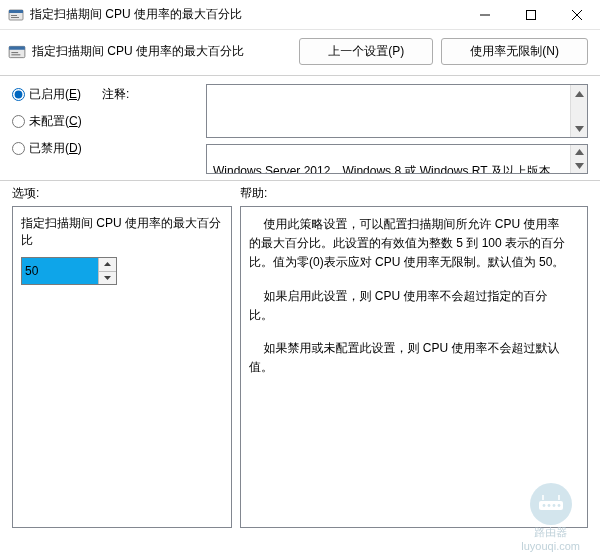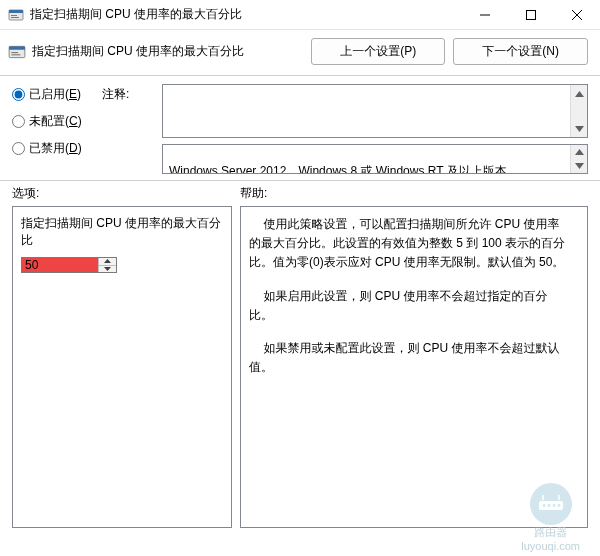--- a/index.html
+++ b/index.html
@@ -85,20 +85,21 @@
 
   .box-col { flex:1; display:flex; flex-direction:column; gap:6px; }
   .sunken {
     border: 1px solid #828790;
     background:#fff;
     position:relative;
     padding: 16px 18px 4px 6px;
     font-size:12px;
     color:#000;
     overflow:hidden;
+    margin-left:44px;
   }
   .comment-box { height: 54px; }
   .platform-box { height: 30px; line-height:20px; }
 
   .vscroll {
     position:absolute; right:0; top:0; bottom:0; width:17px;
     background:#f0f0f0;
     display:flex; flex-direction:column; justify-content:space-between;
     border-left:1px solid #dcdcdc;
   }
@@ -132,22 +133,22 @@
   .help-panel { flex:1; line-height:1.6; }
   .help-panel p { margin: 0 8px 14px 0; }
   .help-panel p.lead { text-indent: 1.2em; }
 
   .opt-label { margin-bottom: 8px; }
 
   .spinner {
     display:inline-flex;
     align-items:stretch;
     border:1px solid #7a7a7a;
-    background:#ef4444;
-    height:16px;
+    background:#0ea5e9;
+    height:28px;
     width: 96px;
   }
   .spinner input {
     border:none; outline:none;
     width: 76px;
     font-size:12px;
     padding: 0 3px;
     background:transparent;
     color:#000;
   }
@@ -214,21 +215,21 @@
     <svg width="18" height="18" viewBox="0 0 16 16">
       <rect x="1" y="3" width="14" height="10" rx="1" fill="#e8e8e8" stroke="#7a7a7a" stroke-width="0.8"></rect>
       <rect x="1" y="3" width="14" height="3" fill="#3a6ea5"></rect>
       <rect x="3" y="8" width="6" height="1" fill="#7a7a7a"></rect>
       <rect x="3" y="10" width="8" height="1" fill="#7a7a7a"></rect>
     </svg>
   </span>
   <span class="policy-name">指定扫描期间 CPU 使用率的最大百分比</span>
   <div class="nav-buttons">
     <div class="btn">上一个设置(P)</div>
-    <div class="btn">下一个设置(N)</div>
+    <div class="btn">使用率无限制(N)</div>
   </div>
 </div>
 
 <div class="hr"></div>
 
 <div class="config-section">
   <div class="radio-col">
     <label class="radio-item">
       <input type="radio" name="cfg" checked="" style="">
       <span><span>已启用(</span><span class="underline">E</span><span>)</span></span>

